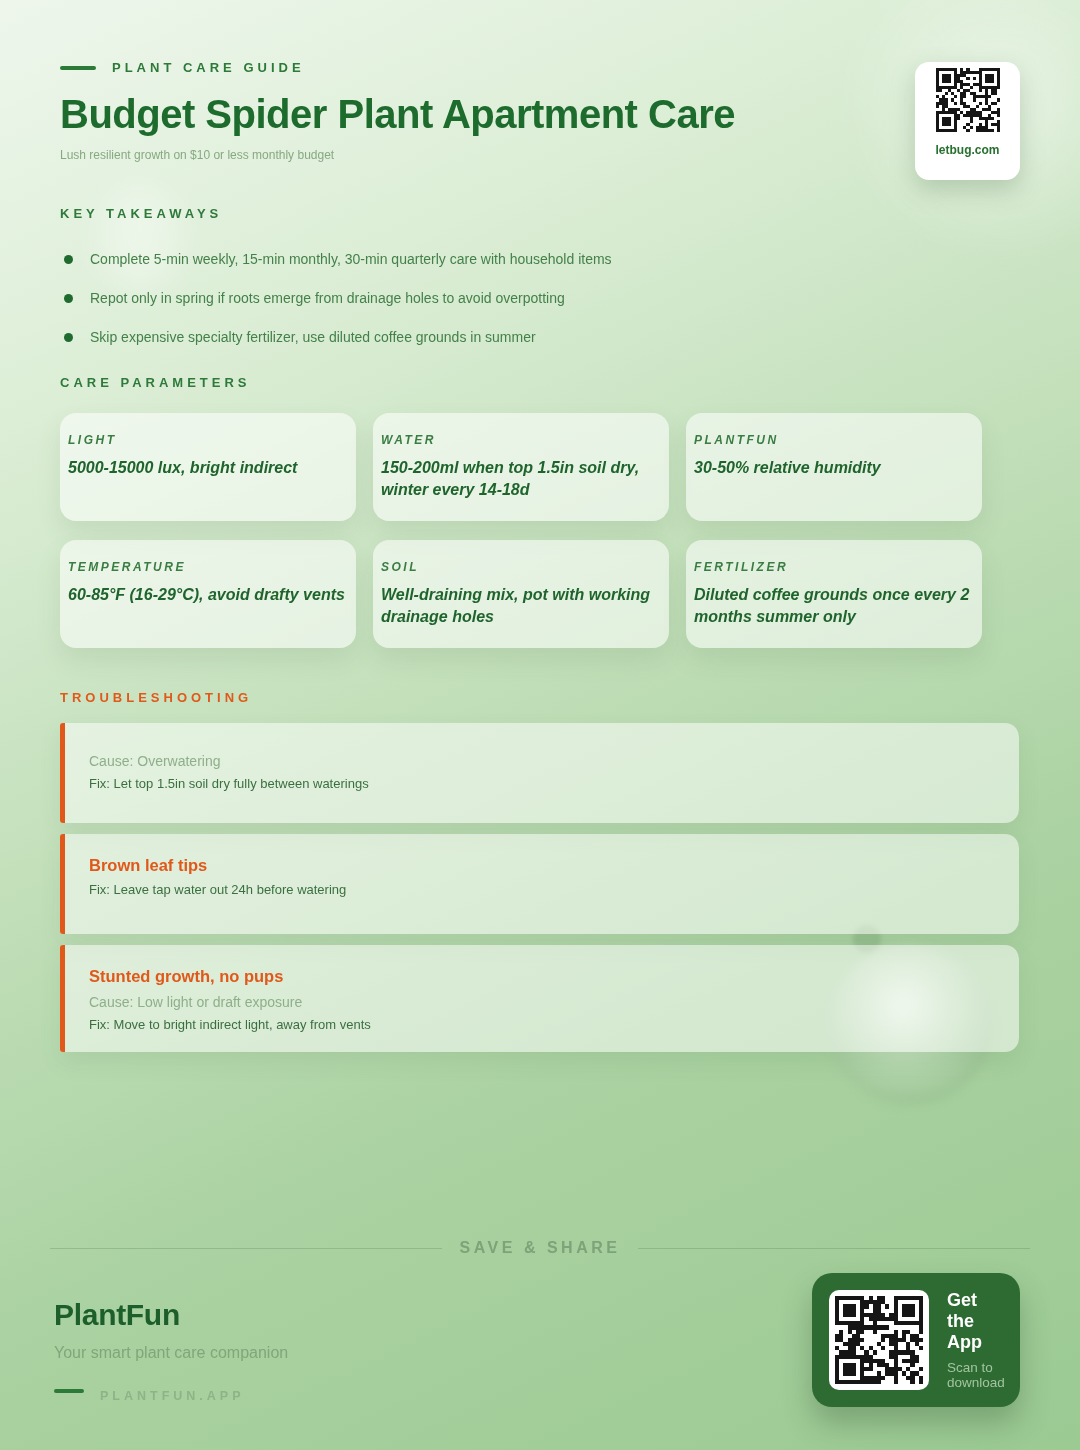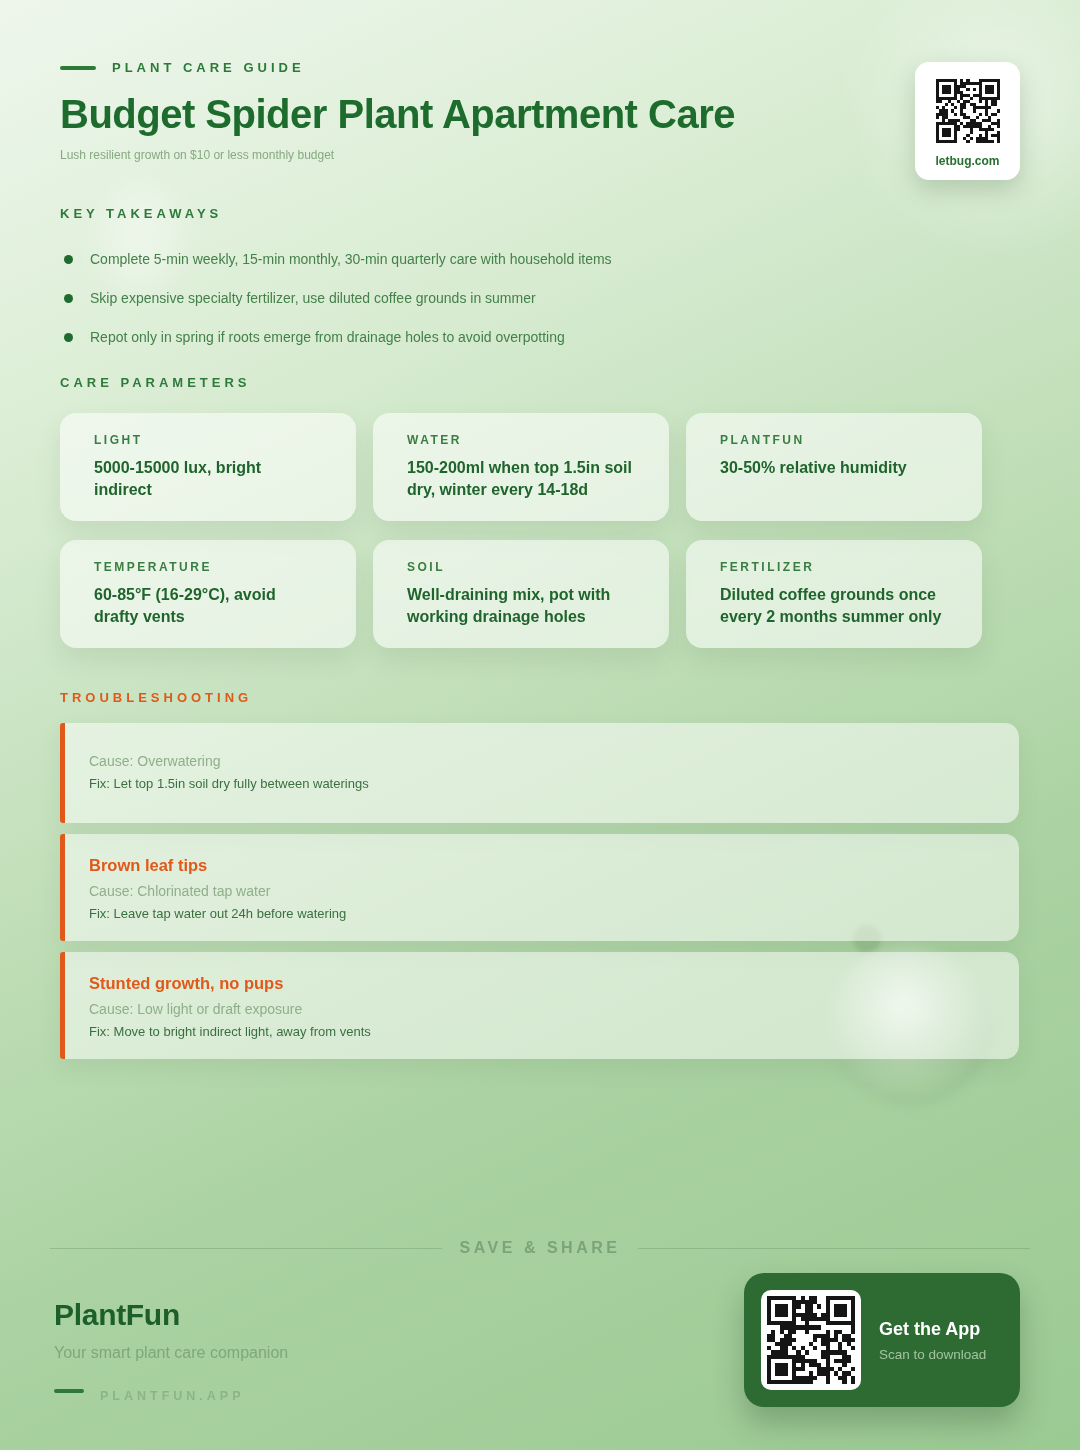--- a/index.html
+++ b/index.html
@@ -30,41 +30,41 @@
   .eyebrow-row { display:flex; align-items:center; margin-top:60px; }
   .eyebrow-dash { width:36px; height:4px; border-radius:2px; background:var(--accent-green,#2c7a38); margin-right:16px; }
   .eyebrow { font-size:13px; font-weight:bold; letter-spacing:4px; color:var(--accent-green,#2c7a38); }
   h1.title { margin-top:18px; font-size:40px; line-height:1.05; font-weight:bold;
     color:var(--title-green,#1d6b2d); letter-spacing:-0.5px; }
   .subtitle { margin-top:13px; font-size:12px; color:var(--muted-green,#87a981); }
 
   
   .qr-card-top { position:absolute; right:60px; top:62px; width:105px; height:118px;
     background:#ffffff; border-radius:14px; box-shadow:0 10px 24px rgba(60,100,55,0.25);
-    display:flex; flex-direction:column; align-items:center; padding-top:11px; }
+    display:flex; flex-direction:column; align-items:center; }
   .qr-card-top .qr-box { width:76px; height:76px; }
   .qr-card-top .qr-label { margin-top:5px; font-size:12px; font-weight:bold; color:#27702f; }
 
   
   .section-heading { font-size:13px; font-weight:bold; letter-spacing:4px; color:#2f7a3b; }
   .section-heading.orange { color:var(--accent-orange,#e0591a); }
 
   
   .takeaways-heading { margin-top:44px; }
   .takeaways-list { list-style:none; margin-top:27px; }
   .takeaway-item { display:flex; align-items:flex-start; margin-bottom:17px; }
   .bullet-dot { flex:0 0 auto; width:9px; height:9px; border-radius:50%; background:#1f6a2f; margin:7px 17px 0 4px; }
   .takeaway-text { font-size:14px; line-height:22px; color:#44804a; }
 
   
   .params-heading { margin-top:27px; }
   .params-grid { margin-top:23px; width:922px; display:grid;
     grid-template-columns:repeat(3, 1fr); column-gap:17px; row-gap:19px; }
   .param-card { background:rgba(255,255,255,0.55); border-radius:16px;
-    min-height:97px; padding:20px 34px; box-shadow:0 12px 24px rgba(70,110,65,0.12); }
+    min-height:97px; padding:20px 8px; box-shadow:0 12px 24px rgba(70,110,65,0.12);font-style:italic; }
   .param-label { font-size:12px; font-weight:bold; letter-spacing:2.5px; color:#3a7d43; }
   .param-value { margin-top:10px; font-size:16px; font-weight:bold; line-height:22px; color:#20642d; }
 
   
   .trouble-heading { margin-top:42px; }
   .trouble-list { margin-top:18px; display:flex; flex-direction:column; row-gap:11px; }
   .trouble-card { background:rgba(255,255,255,0.50); border-left:5px solid var(--accent-orange,#e0591a);
     border-radius:3px 14px 14px 3px; min-height:100px; padding:22px 24px 20px 24px;
     box-shadow:0 10px 22px rgba(70,110,65,0.10); }
   .trouble-title { font-size:16.5px; font-weight:bold; color:var(--accent-orange,#e0591a); }
@@ -77,21 +77,21 @@
   .share-divider .line { flex:1; height:1px; background:rgba(100,140,95,0.35); }
   .share-divider .label { margin:0 18px; font-size:16px; font-weight:bold; letter-spacing:3.5px; color:#7da379; }
 
   .brand-block { position:absolute; left:54px; top:1298px; }
   .brand-name { font-size:30px; font-weight:bold; color:#1d5f2b; letter-spacing:-0.3px; }
   .brand-tagline { margin-top:12px; font-size:16px; color:#7fa77a; }
   .brand-site-row { display:flex; align-items:flex-start; margin-top:27px; }
   .brand-dash { width:30px; height:4px; border-radius:2px; background:#2c7a38; margin-right:16px; }
   .brand-site { font-size:12.5px; font-weight:bold; letter-spacing:4px; color:#8db487; }
 
-  .app-card { position:absolute; right:60px; top:1273px; width:276px; height:134px;
+  .app-card { position:absolute; right:60px; top:1273px; width:208px; height:134px;
     background:#2d6b33; border-radius:20px; display:flex; align-items:center; padding:17px;
     box-shadow:0 16px 30px rgba(35,70,35,0.30); }
   .app-card .qr-box { flex:0 0 auto; width:100px; height:100px; }
   .app-card-text { margin-left:18px; }
   .app-card-title { font-size:18px; font-weight:bold; color:#ffffff; }
   .app-card-sub { margin-top:7px; font-size:13.5px; color:#a3c49f; }
 
   .qr-box { background:#ffffff; border-radius:10px; padding:6px; }
   .qr-box svg { display:block; width:100%; height:100%; }
 </style>
@@ -365,25 +365,25 @@
 
     <section>
       <h2 class="section-heading takeaways-heading">KEY TAKEAWAYS</h2>
       <ul class="takeaways-list">
         <li class="takeaway-item">
           <span class="bullet-dot"></span>
           <span class="takeaway-text">Complete 5-min weekly, 15-min monthly, 30-min quarterly care with household items</span>
         </li>
         <li class="takeaway-item">
           <span class="bullet-dot"></span>
-          <span class="takeaway-text">Skip expensive specialty fertilizer, use diluted coffee grounds in summer</span>
+          <span class="takeaway-text">Repot only in spring if roots emerge from drainage holes to avoid overpotting</span>
         </li>
         <li class="takeaway-item">
           <span class="bullet-dot"></span>
-          <span class="takeaway-text">Repot only in spring if roots emerge from drainage holes to avoid overpotting</span>
+          <span class="takeaway-text">Skip expensive specialty fertilizer, use diluted coffee grounds in summer</span>
         </li>
       </ul>
     </section>
 
     <section>
       <h2 class="section-heading params-heading">CARE PARAMETERS</h2>
       <div class="params-grid">
         <div class="param-card">
           <div class="param-label">LIGHT</div>
           <div class="param-value">5000-15000 lux, bright indirect</div>
@@ -413,21 +413,20 @@
 
     <section>
       <h2 class="section-heading orange trouble-heading">TROUBLESHOOTING</h2>
       <div class="trouble-list">
         <div class="trouble-card">
           <div class="trouble-cause">Cause: Overwatering</div>
           <div class="trouble-fix">Fix: Let top 1.5in soil dry fully between waterings</div>
         </div>
         <div class="trouble-card">
           <div class="trouble-title">Brown leaf tips</div>
-          <div class="trouble-cause">Cause: Chlorinated tap water</div>
           <div class="trouble-fix">Fix: Leave tap water out 24h before watering</div>
         </div>
         <div class="trouble-card">
           <div class="trouble-title">Stunted growth, no pups</div>
           <div class="trouble-cause">Cause: Low light or draft exposure</div>
           <div class="trouble-fix">Fix: Move to bright indirect light, away from vents</div>
         </div>
       </div>
     </section>
   </div>

